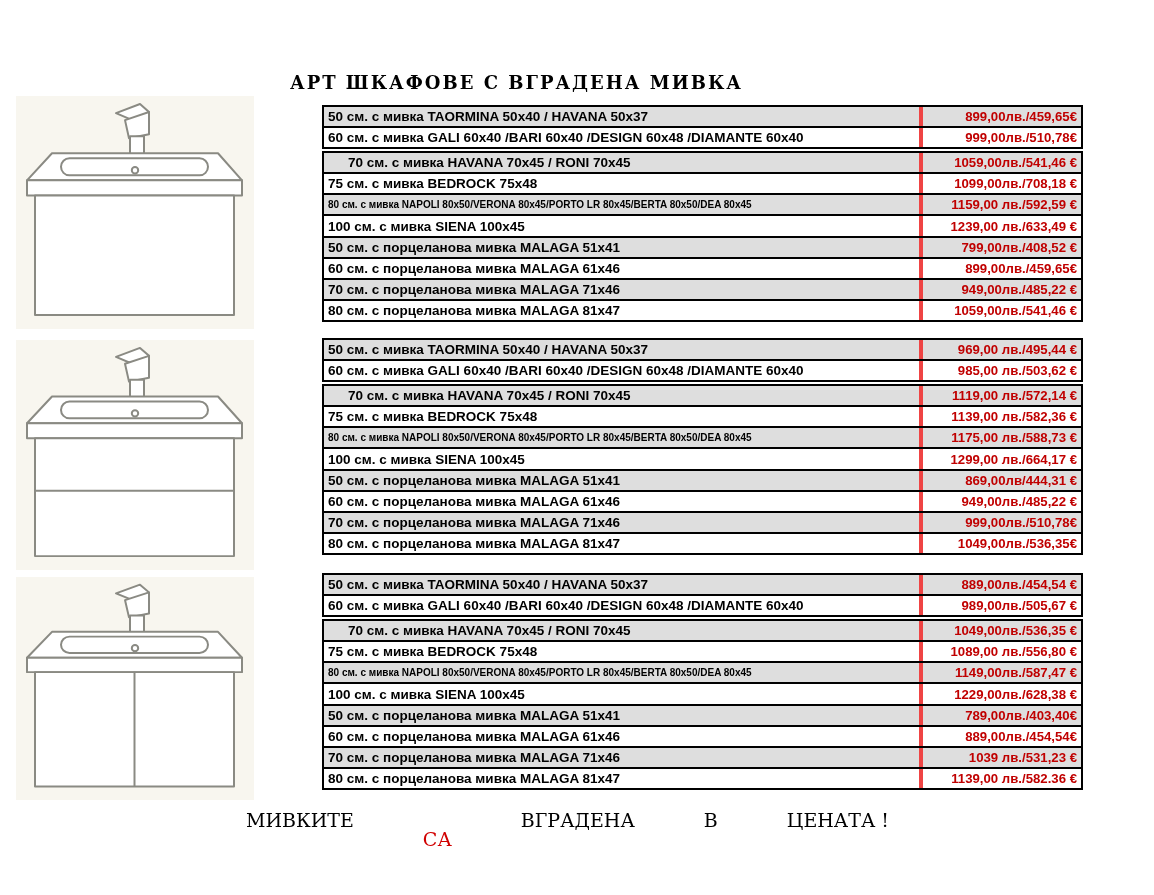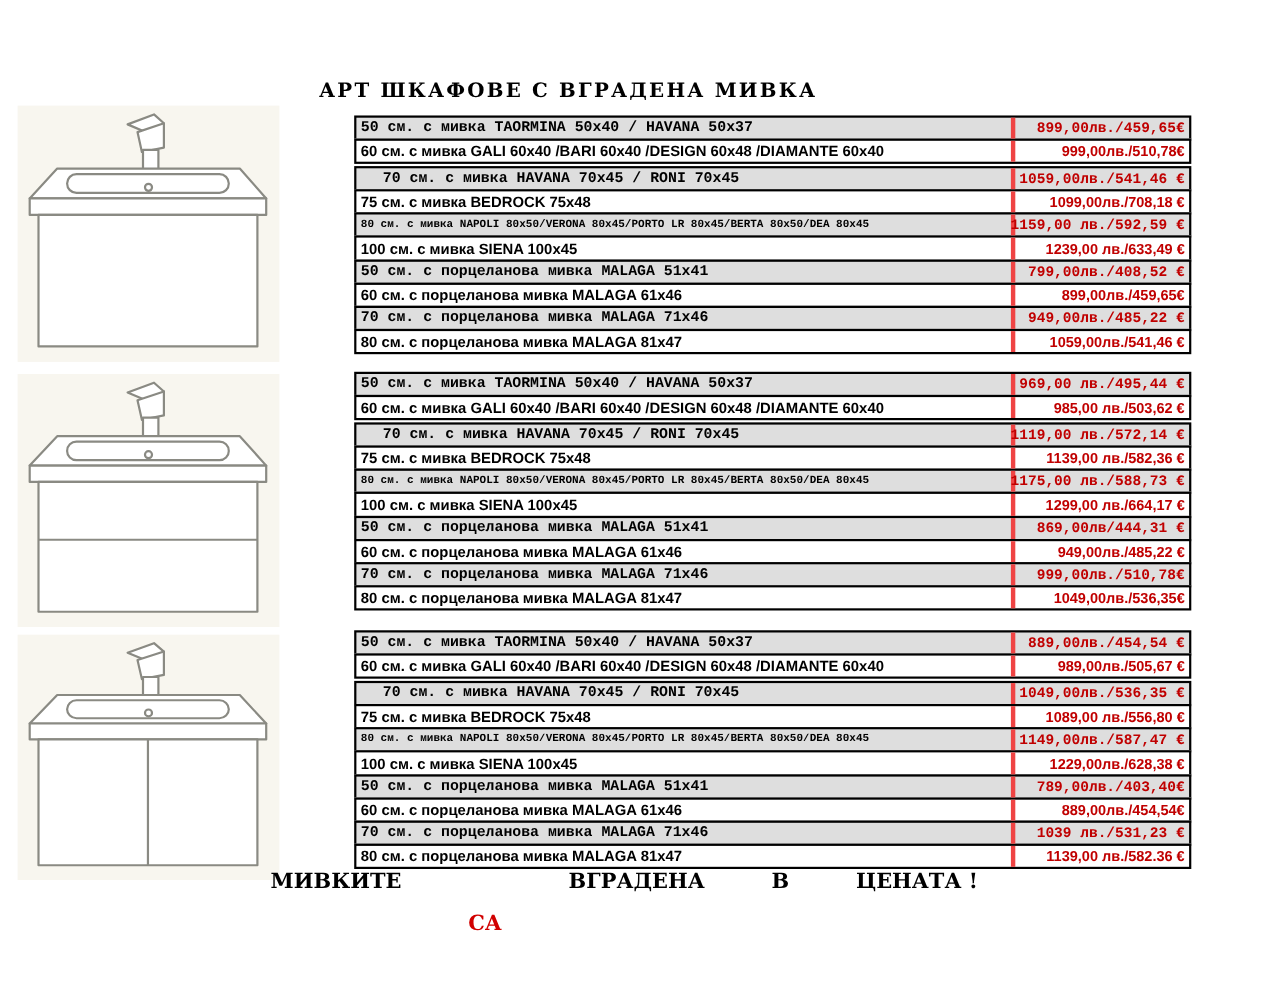--- a/index.html
+++ b/index.html
@@ -22,36 +22,36 @@
   #table1{top:105px;}
   #table2{top:338px;}
   #table3{top:573px;}
 
   .prow{
     display:flex;align-items:center;height:23.1px;box-sizing:border-box;
     border:2px solid #000;margin-top:-2px;background:#fff;
   }
   .prow:first-child{margin-top:0;}
   .prow.gap{margin-top:2px;padding-left:20px;}
-  .prow.shade{background:#dedede;font-family:Liberation Mono, monospace;}
+  .prow.shade{background:#dedede;}
   .plabel{
     flex:1;font-weight:bold;font-size:13.5px;padding-left:4px;color:#000;
     white-space:nowrap;overflow:hidden;
   }
   .prow.small .plabel{font-size:10px;}
   .pprice{
     width:154px;flex:none;align-self:stretch;border-left:4px solid #ef4444;
     display:flex;align-items:center;justify-content:flex-end;
     padding-right:4px;font-weight:bold;font-size:13.2px;color:#c00000;
     white-space:nowrap;
   }
   .footer{
     position:absolute;left:246px;top:790px;width:643px;
-    display:flex;justify-content:space-between;align-items:flex-start;
-    font-family:"DejaVu Serif",serif;font-weight:bold;font-size:19px;color:#000;
+    display:flex;justify-content:space-between;align-items:center;
+    font-family:"DejaVu Serif",serif;font-weight:normal;font-size:19px;color:#000;
     white-space:nowrap;
   }
   .footer .red{color:#d10000;margin-top:38px;}
 </style>
 </head>
 <body>
 
 <div class="page">
 
   <h1 class="title">АРТ ШКАФОВЕ С ВГРАДЕНА МИВКА</h1>

